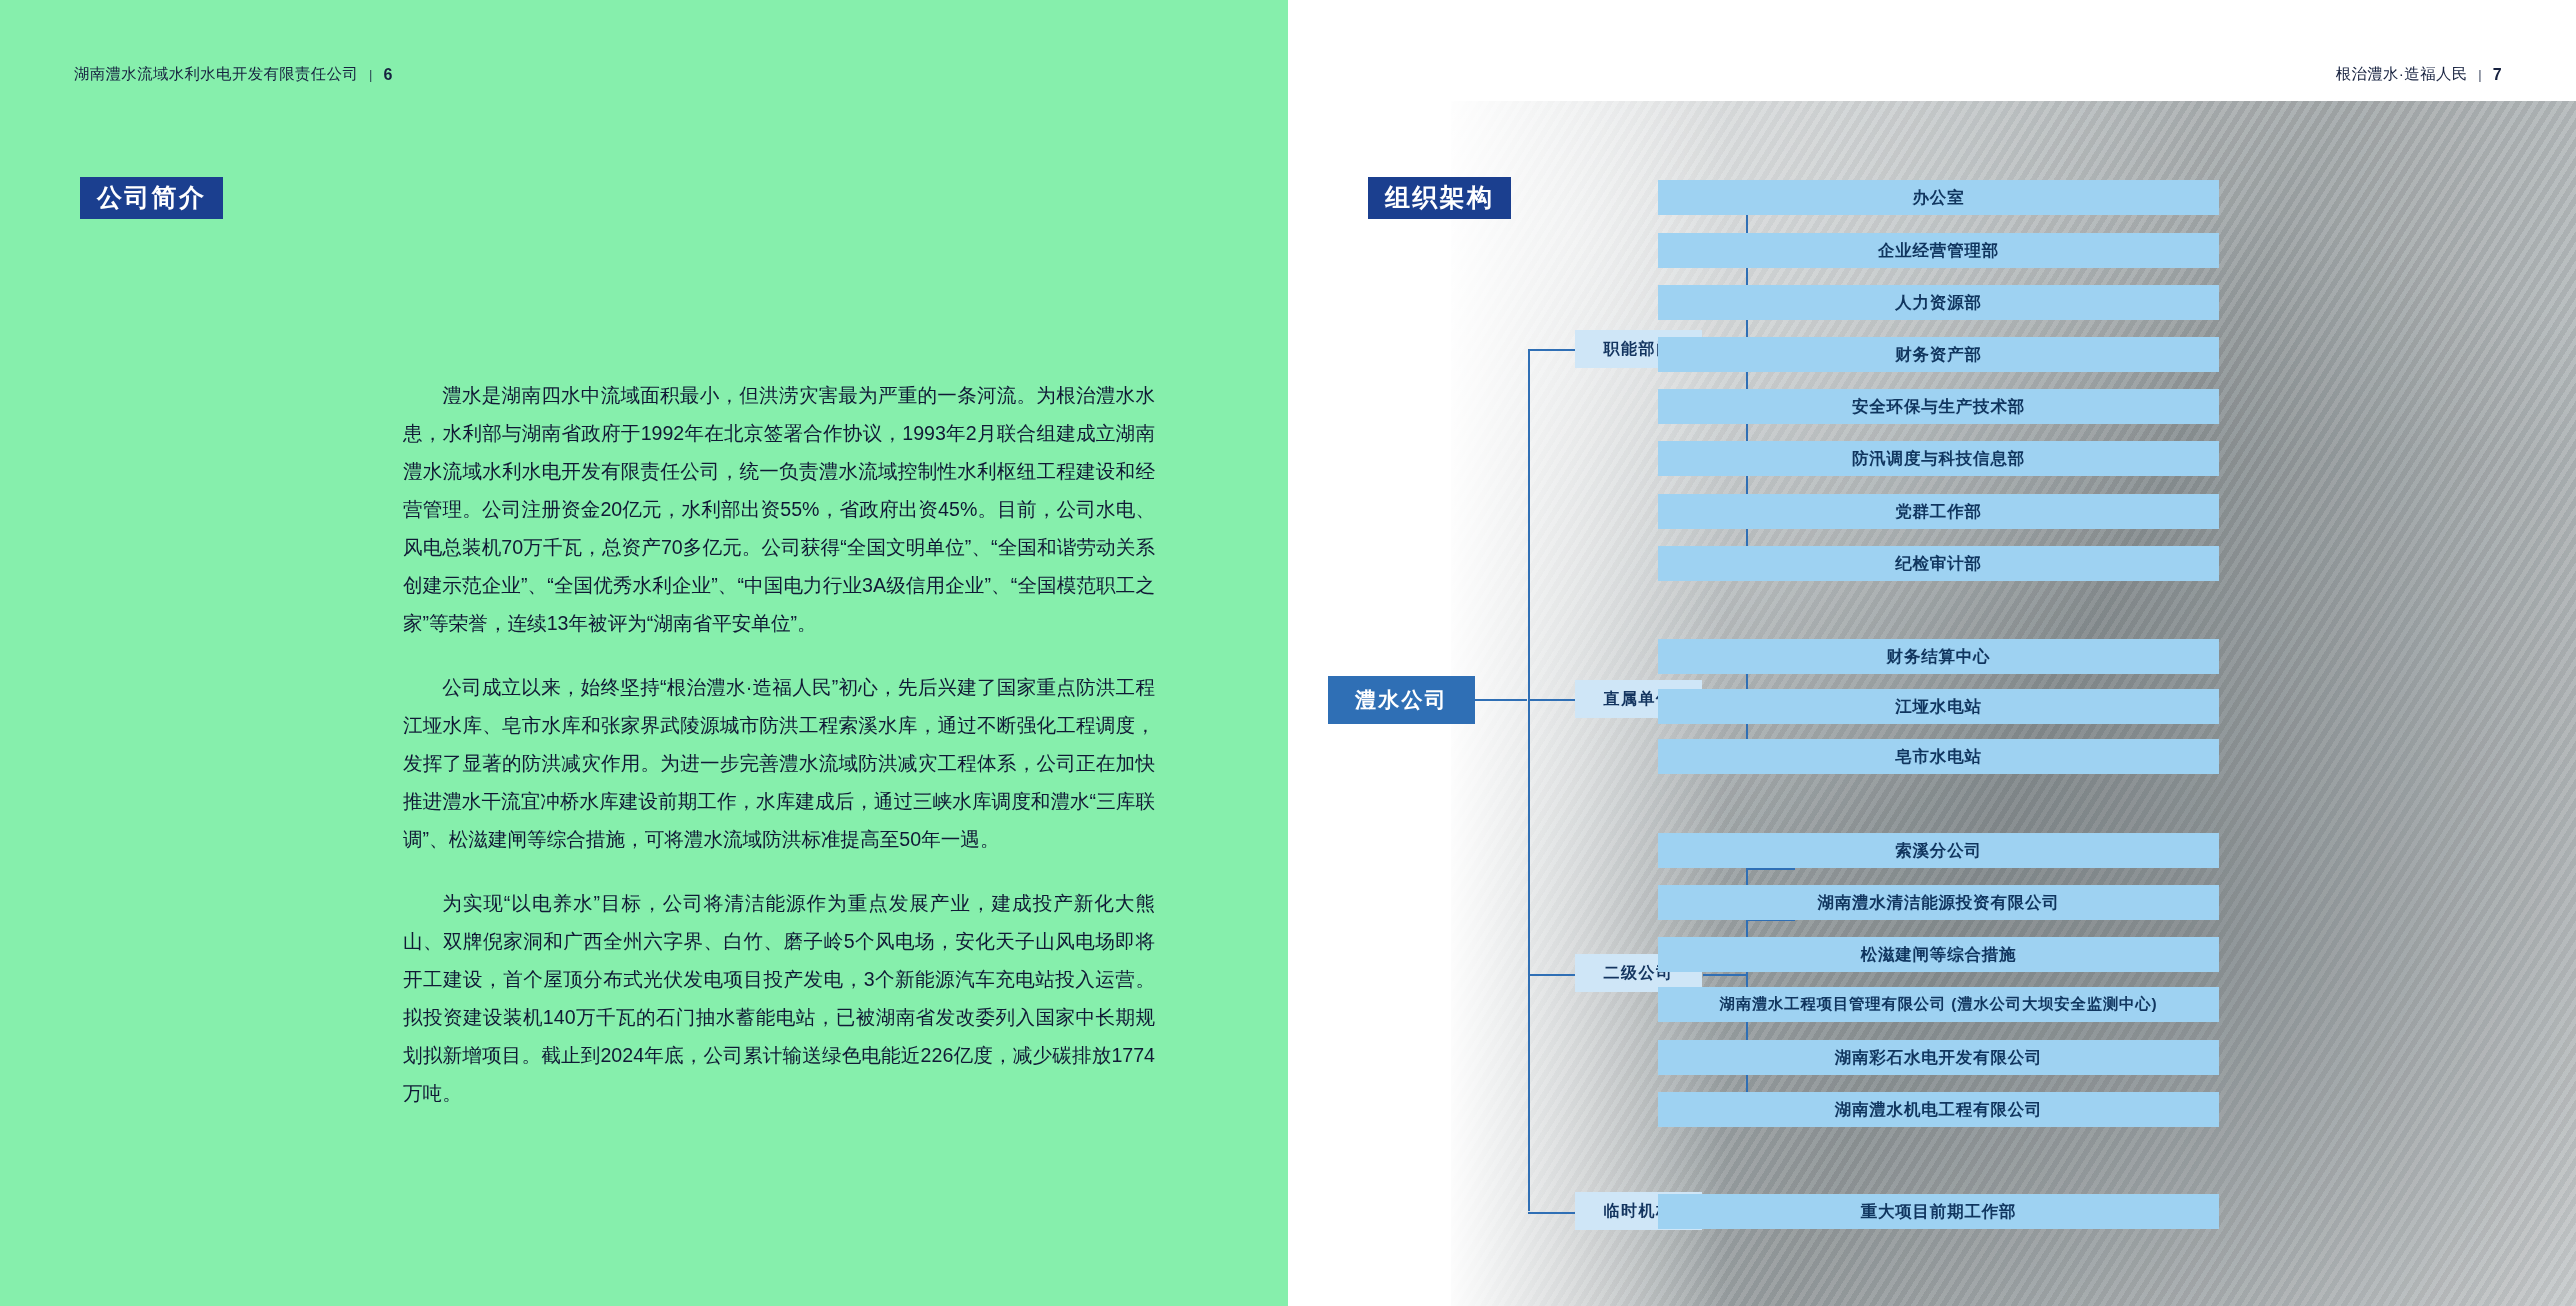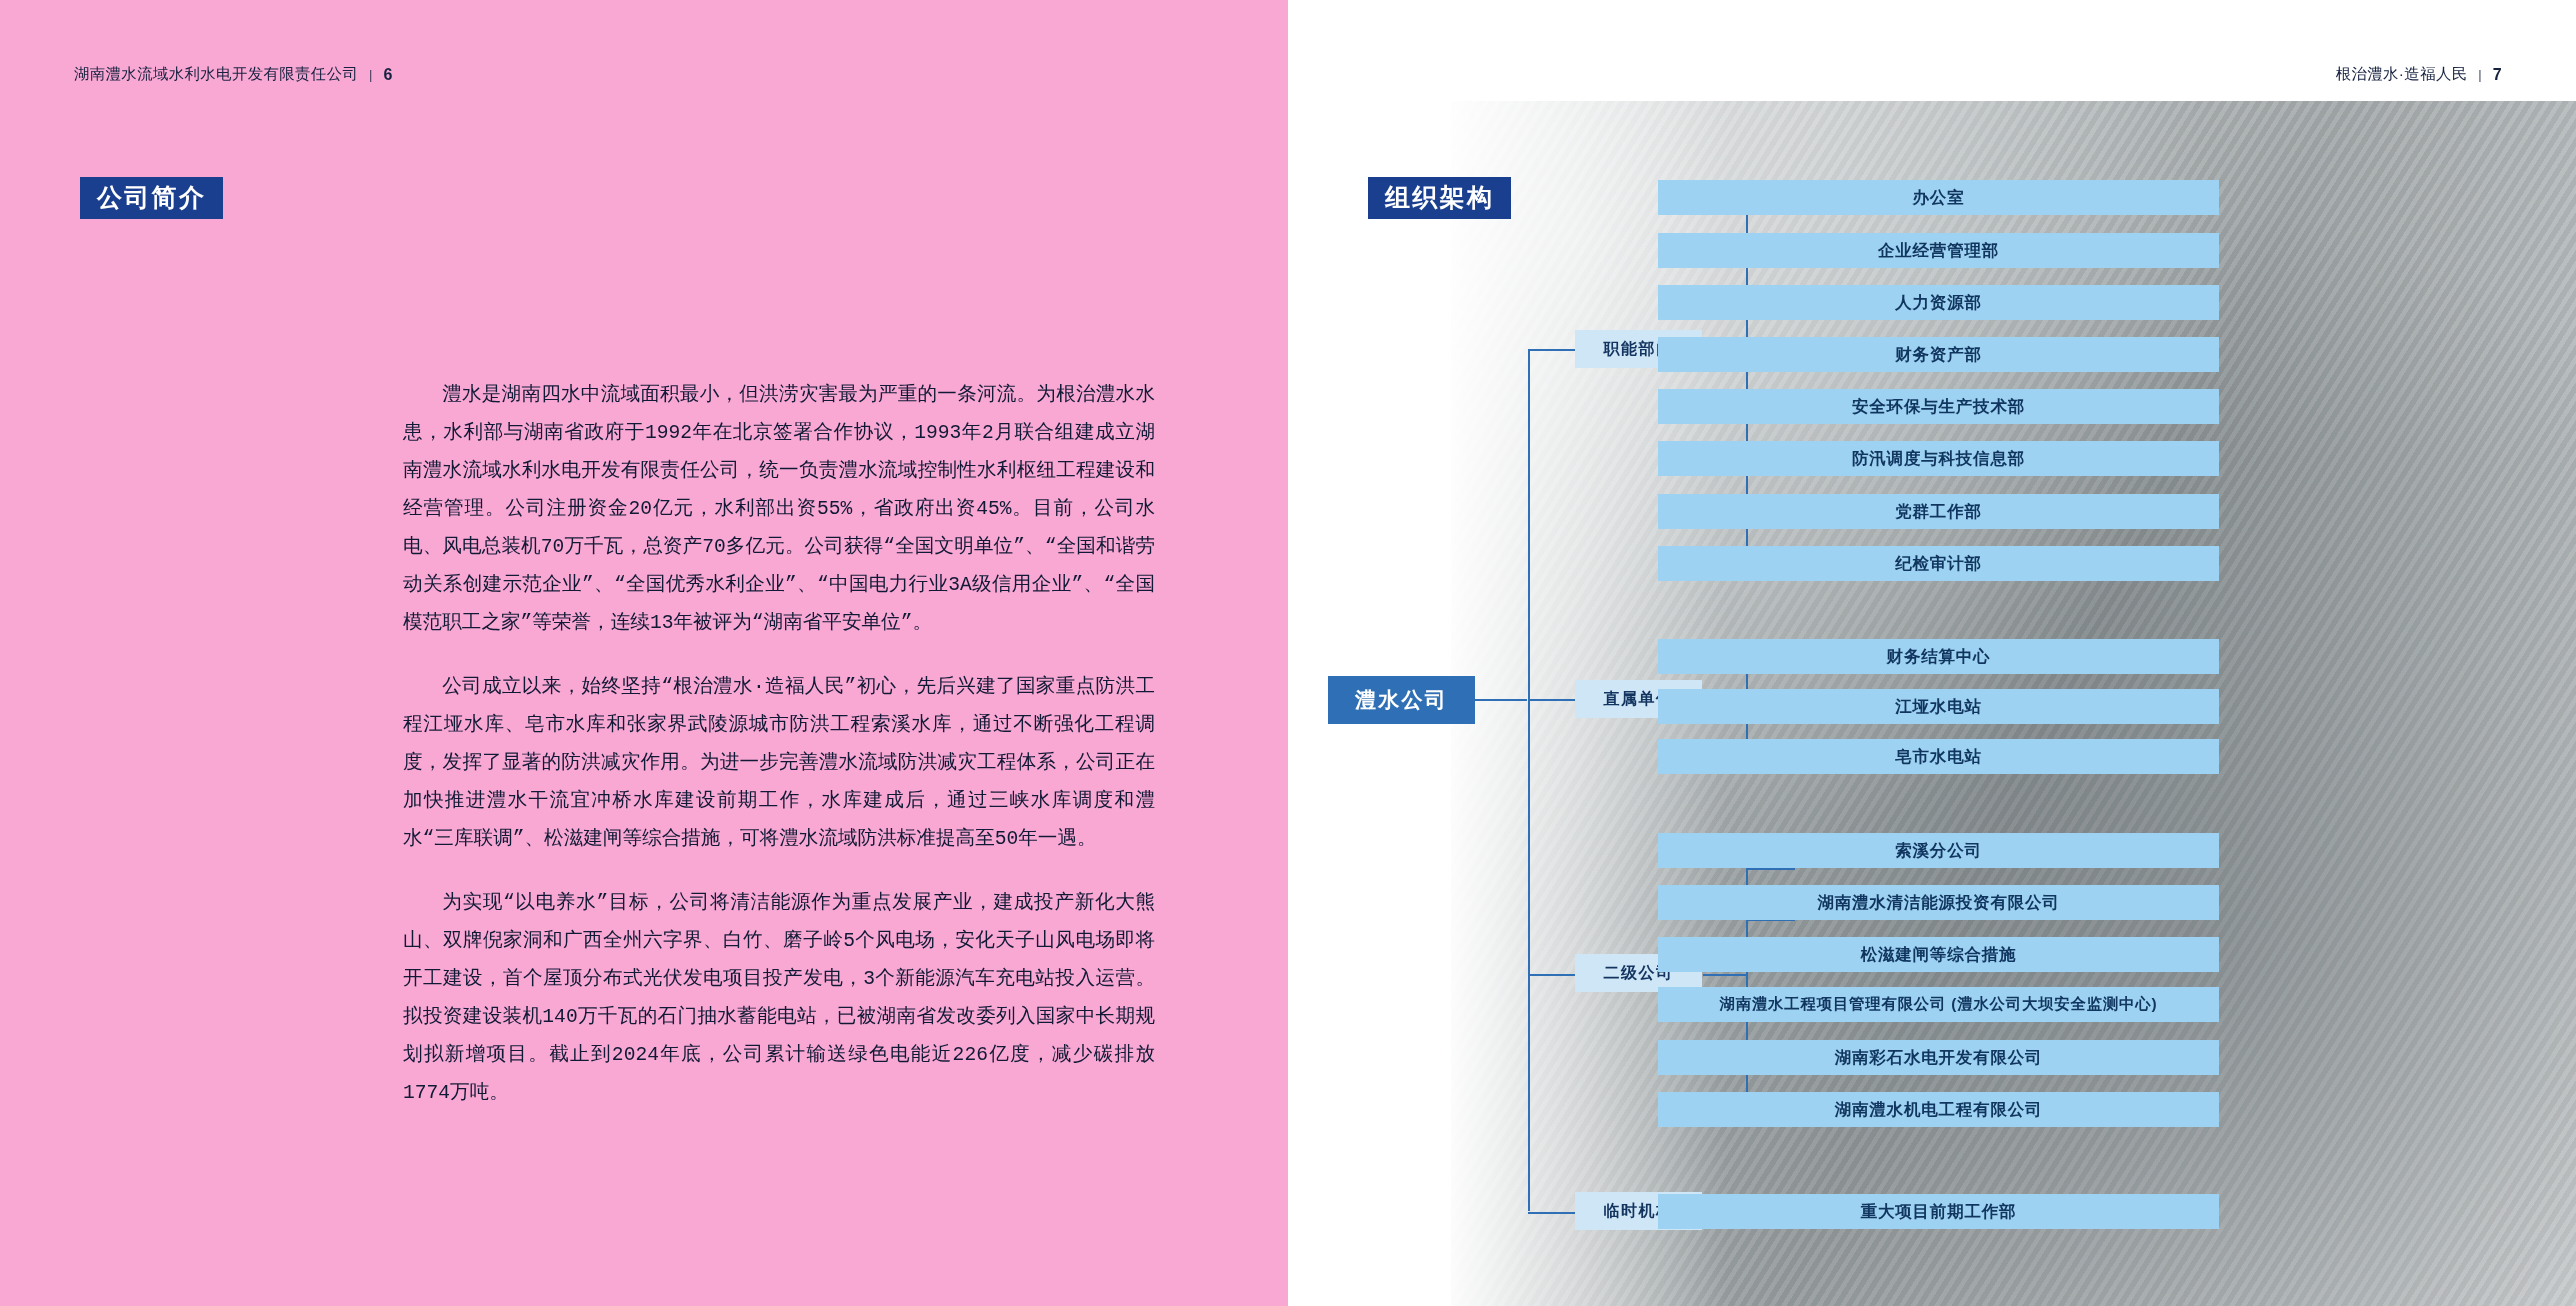--- a/index.html
+++ b/index.html
@@ -19,21 +19,21 @@
     inset: 0;
     display: flex;
   }
   .page {
     position: relative;
     height: 1306px;
     overflow: hidden;
   }
   .page-left {
     width: 1288px;
-    background: #f9a8d4;
+    background: #86efac;
   }
   .page-right {
     width: 1288px;
     background: #ffffff;
   }
 
   
   .runhead {
     position: absolute;
     top: 64px;
@@ -75,21 +75,21 @@
   
   .body-copy {
     position: absolute;
     left: 403px;
     top: 376px;
     width: 752px;
     color: #101935;
     font-size: 19.6px;
     line-height: 38px;
     text-align: justify;
-    font-family: Liberation Mono, monospace;
+    font-family: Liberation Sans, sans-serif;
   }
   .body-copy p {
     margin: 0 0 26px 0;
     text-indent: 2em;
   }
   .body-copy p:last-child { margin-bottom: 0; }
 
   
   .photo-bg {
     position: absolute;

